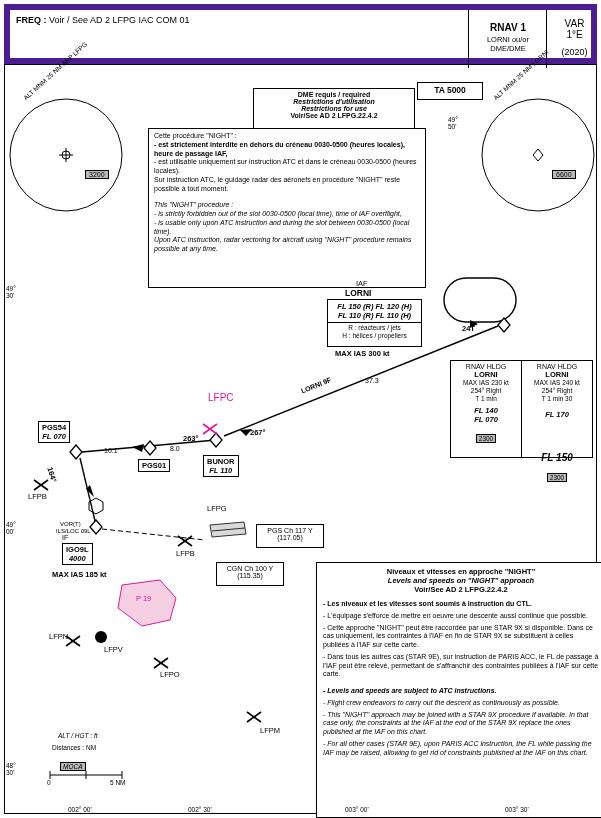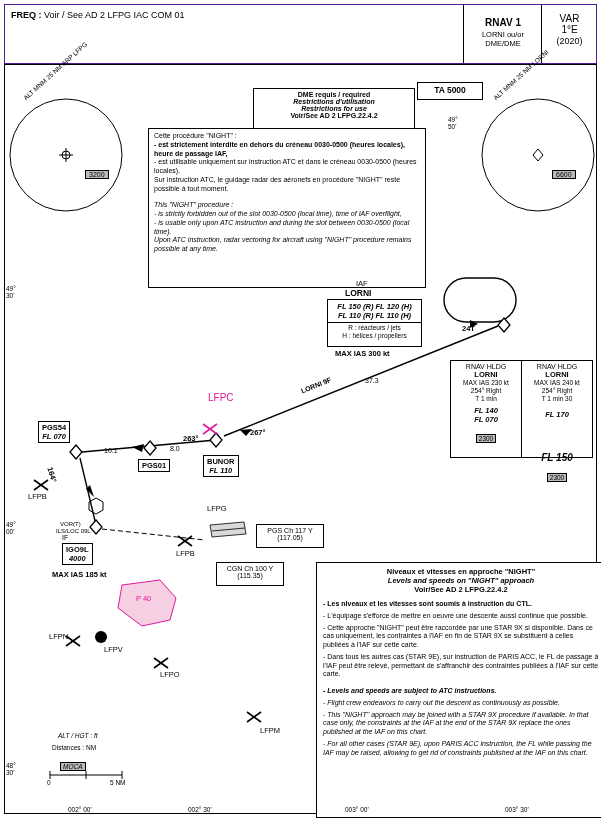--- a/index.html
+++ b/index.html
@@ -1,29 +1,29 @@
 <!DOCTYPE html>
 <html><head>
 <meta charset="utf-8">
 <style>
   html,body{margin:0;padding:0;background:#fff;}
   body{font-family:"Liberation Sans", sans-serif;color:#000;}
   #chart{position:relative;width:601px;height:818px;overflow:hidden;background:#fff;}
   .bx{position:absolute;box-sizing:border-box;}
   
-  .hdr{left:4px;top:4px;width:593px;height:60px;border:1px solid #4c1d95;}
+  .hdr{left:4px;top:4px;width:593px;height:60px;border:6px solid #4c1d95;}
   .hdr-freq{position:absolute;left:6px;top:5px;font-size:9px;}
   .hdr-freq b{font-size:9px;}
   .hdr-mid{position:absolute;left:458px;top:0;width:78px;height:58px;border-left:1px solid #000;text-align:center;}
   .hdr-right{position:absolute;left:536px;top:0;width:55px;height:58px;border-left:1px solid #000;text-align:center;}
   .hdr-mid .t1{font-size:10px;font-weight:bold;margin-top:12px;}
   .hdr-mid .t2{font-size:7.5px;margin-top:2px;}
   .hdr-right .t1{font-size:10px;margin-top:8px;}
   .hdr-right .t2{font-size:10px;}
-  .hdr-right .t3{font-size:9px;margin-top:1px;}
+  .hdr-right .t3{font-size:9px;margin-top:7px;}
   
   .frame{left:4px;top:64px;width:593px;height:750px;border:1px solid #000;}
   .mnm-label{position:absolute;font-size:6.5px;}
   .alt-box{position:absolute;background:#b9b9b9;border:1px solid #000;font-size:7px;padding:0 3px;}
   
   .panel{position:absolute;border:1px solid #000;background:#fff;}
   .ttl{font-weight:bold;text-align:center;}
   .small{font-size:7px;line-height:1.25;}
   .xsmall{font-size:6.5px;line-height:1.22;}
   .ital{font-style:italic;}
@@ -247,21 +247,21 @@
 
   <div class="lbl magenta" style="left:208px;top:392px;font-size:10px;">LFPC</div>
   <div class="lbl" style="left:28px;top:492px;font-size:7.5px;">LFPB</div>
   <div class="lbl" style="left:207px;top:504px;font-size:7.5px;">LFPG</div>
   <div class="lbl" style="left:176px;top:549px;font-size:7.5px;">LFPB</div>
   <div class="lbl" style="left:49px;top:632px;font-size:7.5px;">LFPN</div>
   <div class="lbl" style="left:104px;top:645px;font-size:7.5px;">LFPV</div>
   <div class="lbl" style="left:160px;top:670px;font-size:7.5px;">LFPO</div>
   <div class="lbl" style="left:260px;top:726px;font-size:7.5px;">LFPM</div>
 
-  <div class="lbl magenta" style="left:136px;top:594px;font-size:7.5px;">P 40</div>
+  <div class="lbl magenta" style="left:136px;top:594px;font-size:7.5px;">P 19</div>
 
   <div class="panel" style="left:316px;top:562px;width:276px;height:246px;padding:4px 6px;">
     <div class="ctr" style="font-size:7.5px;font-weight:bold;">Niveaux et vitesses en approche "NIGHT"</div>
     <div class="ctr ital" style="font-size:7.5px;font-weight:bold;">Levels and speeds on "NIGHT" approach</div>
     <div class="ctr" style="font-size:7.5px;font-weight:bold;">Voir/See AD 2 LFPG.22.4.2</div>
     <div style="height:6px;"></div>
     <div class="small" style="font-weight:bold;">- Les niveaux et les vitesses sont soumis à instruction du CTL.</div>
     <div class="small" style="margin-top:3px;">- L'équipage s'efforce de mettre en oeuvre une descente aussi continue que possible.</div>
     <div class="small" style="margin-top:3px;">- Cette approche "NIGHT" peut être raccordée par une STAR 9X si disponible. Dans ce cas uniquement, les contraintes à l'IAF en fin de STAR 9X se substituent à celles publiées à l'IAF sur cette carte.</div>
     <div class="small" style="margin-top:3px;">- Dans tous les autres cas (STAR 9E), sur instruction de PARIS ACC, le FL de passage à l'IAF peut être relevé, permettant de s'affranchir des contraintes publiées à l'IAF sur cette carte.</div>

